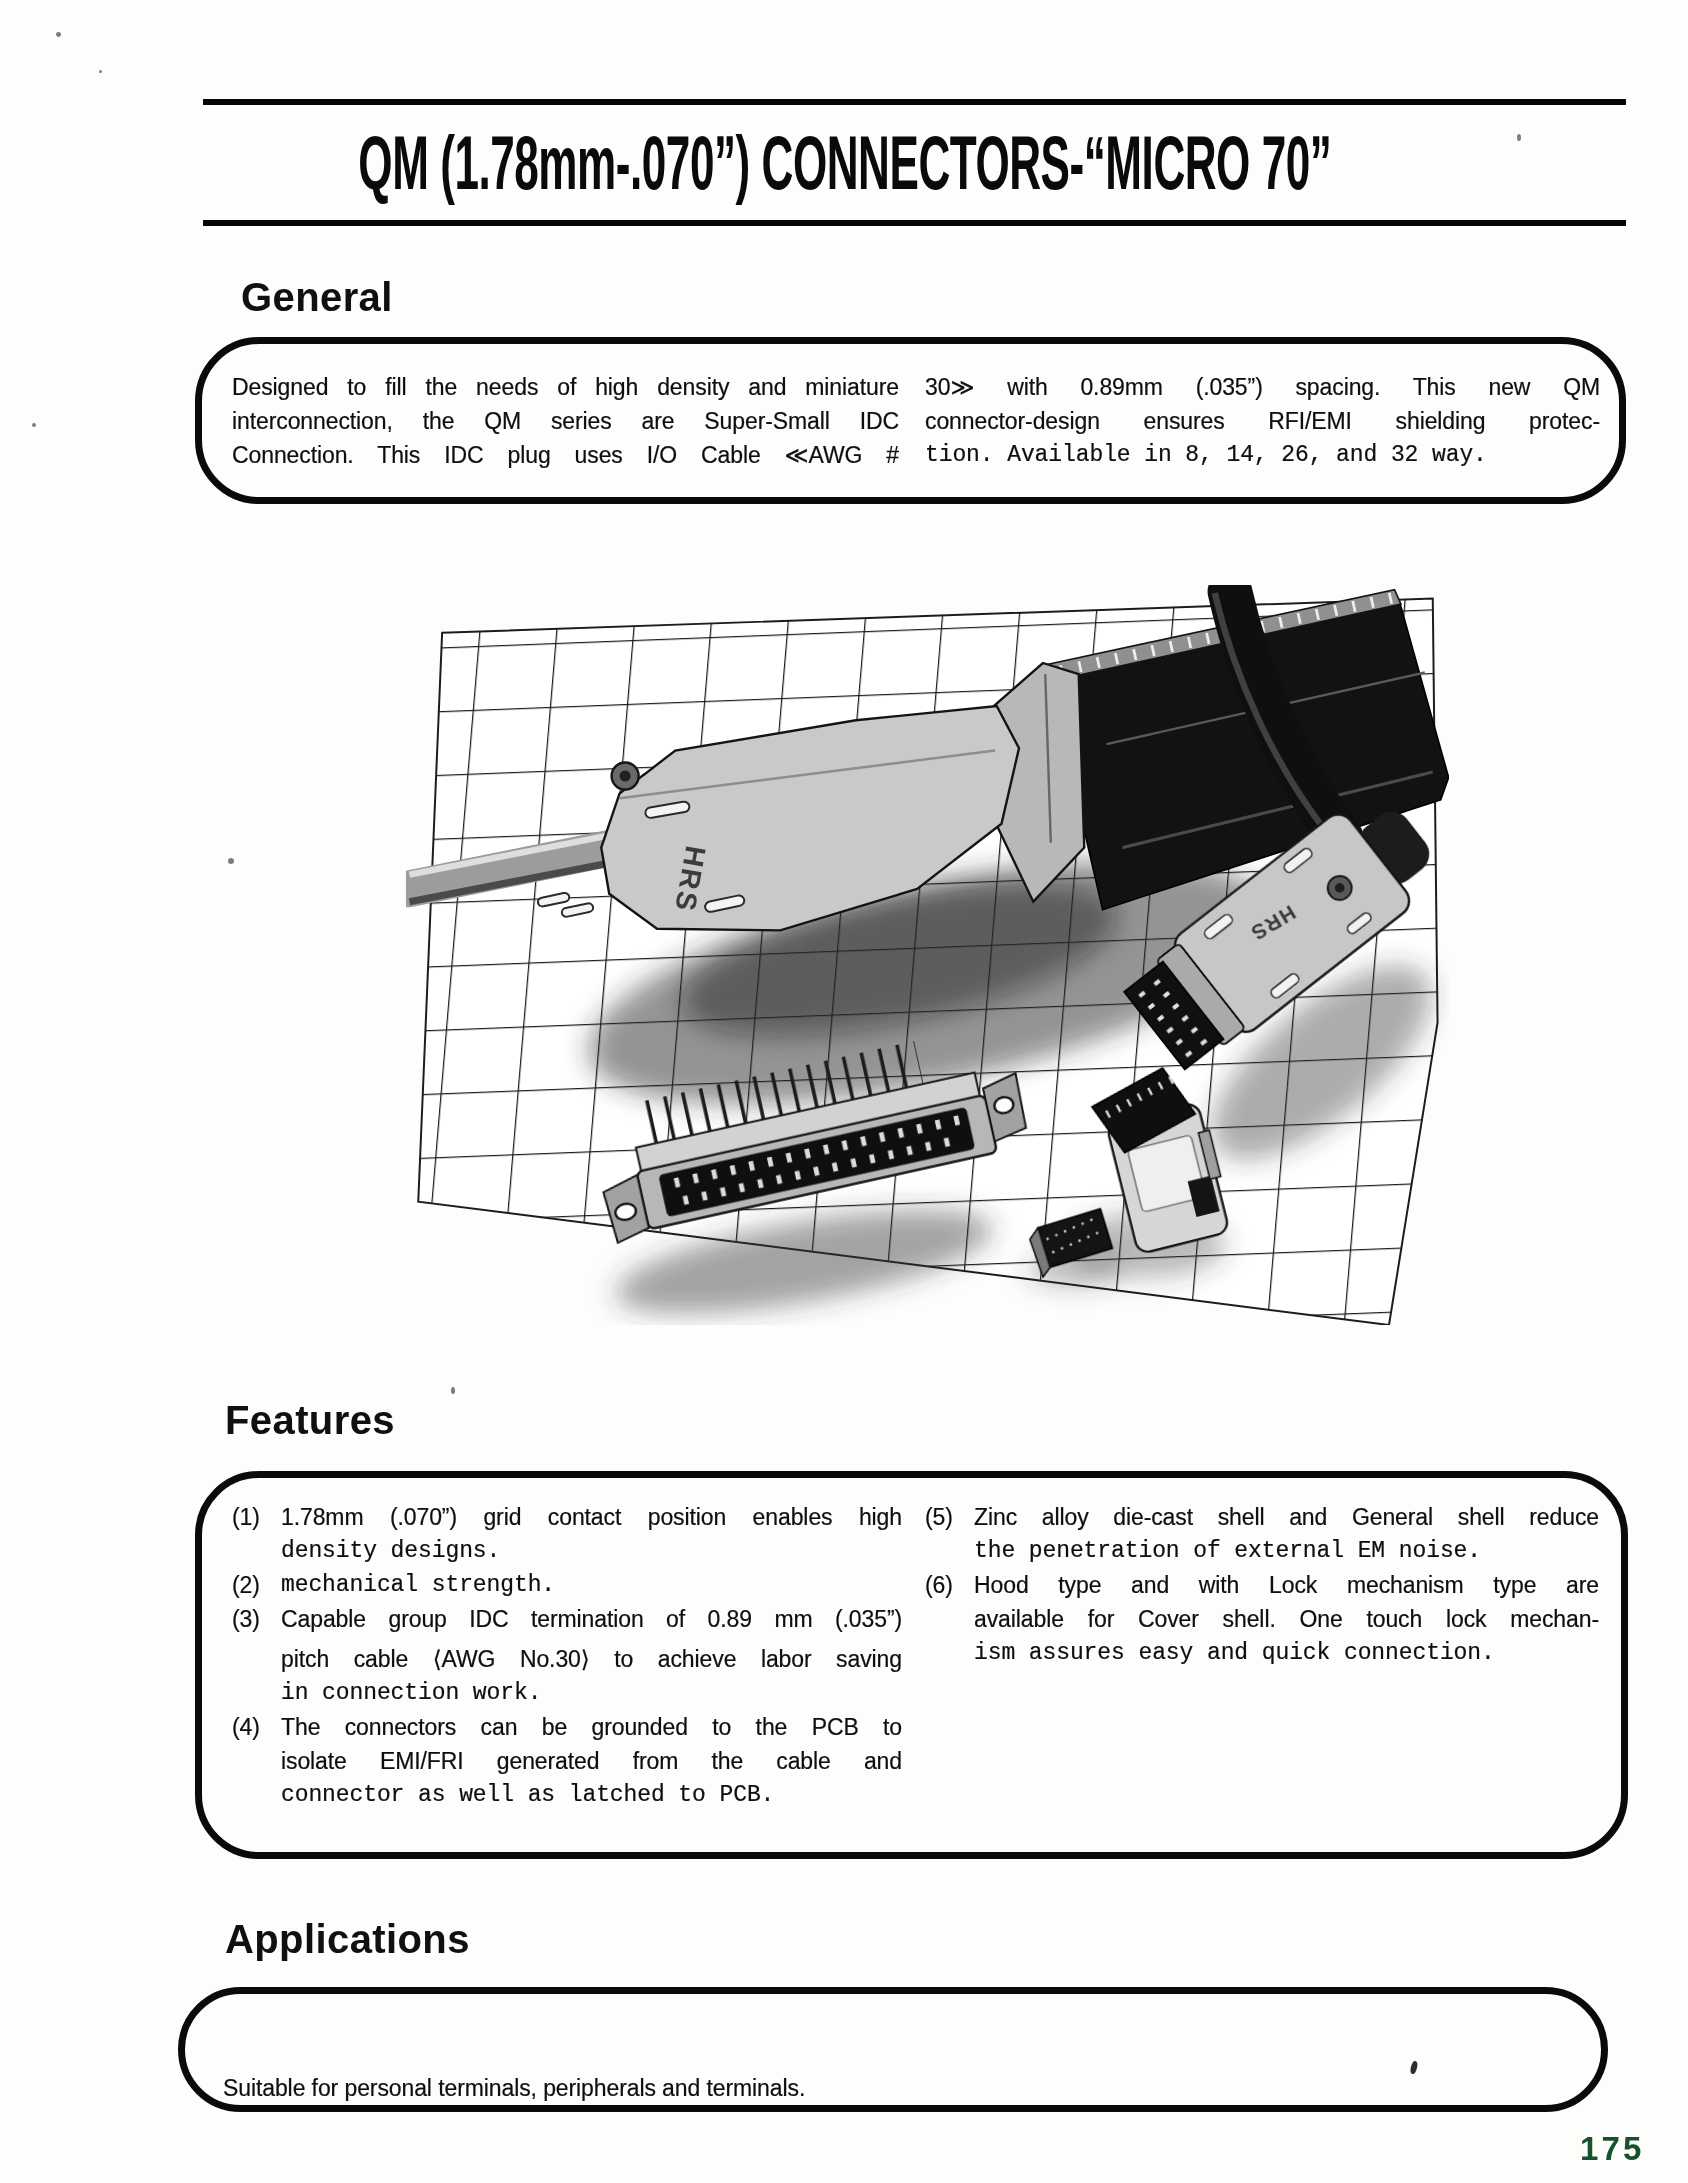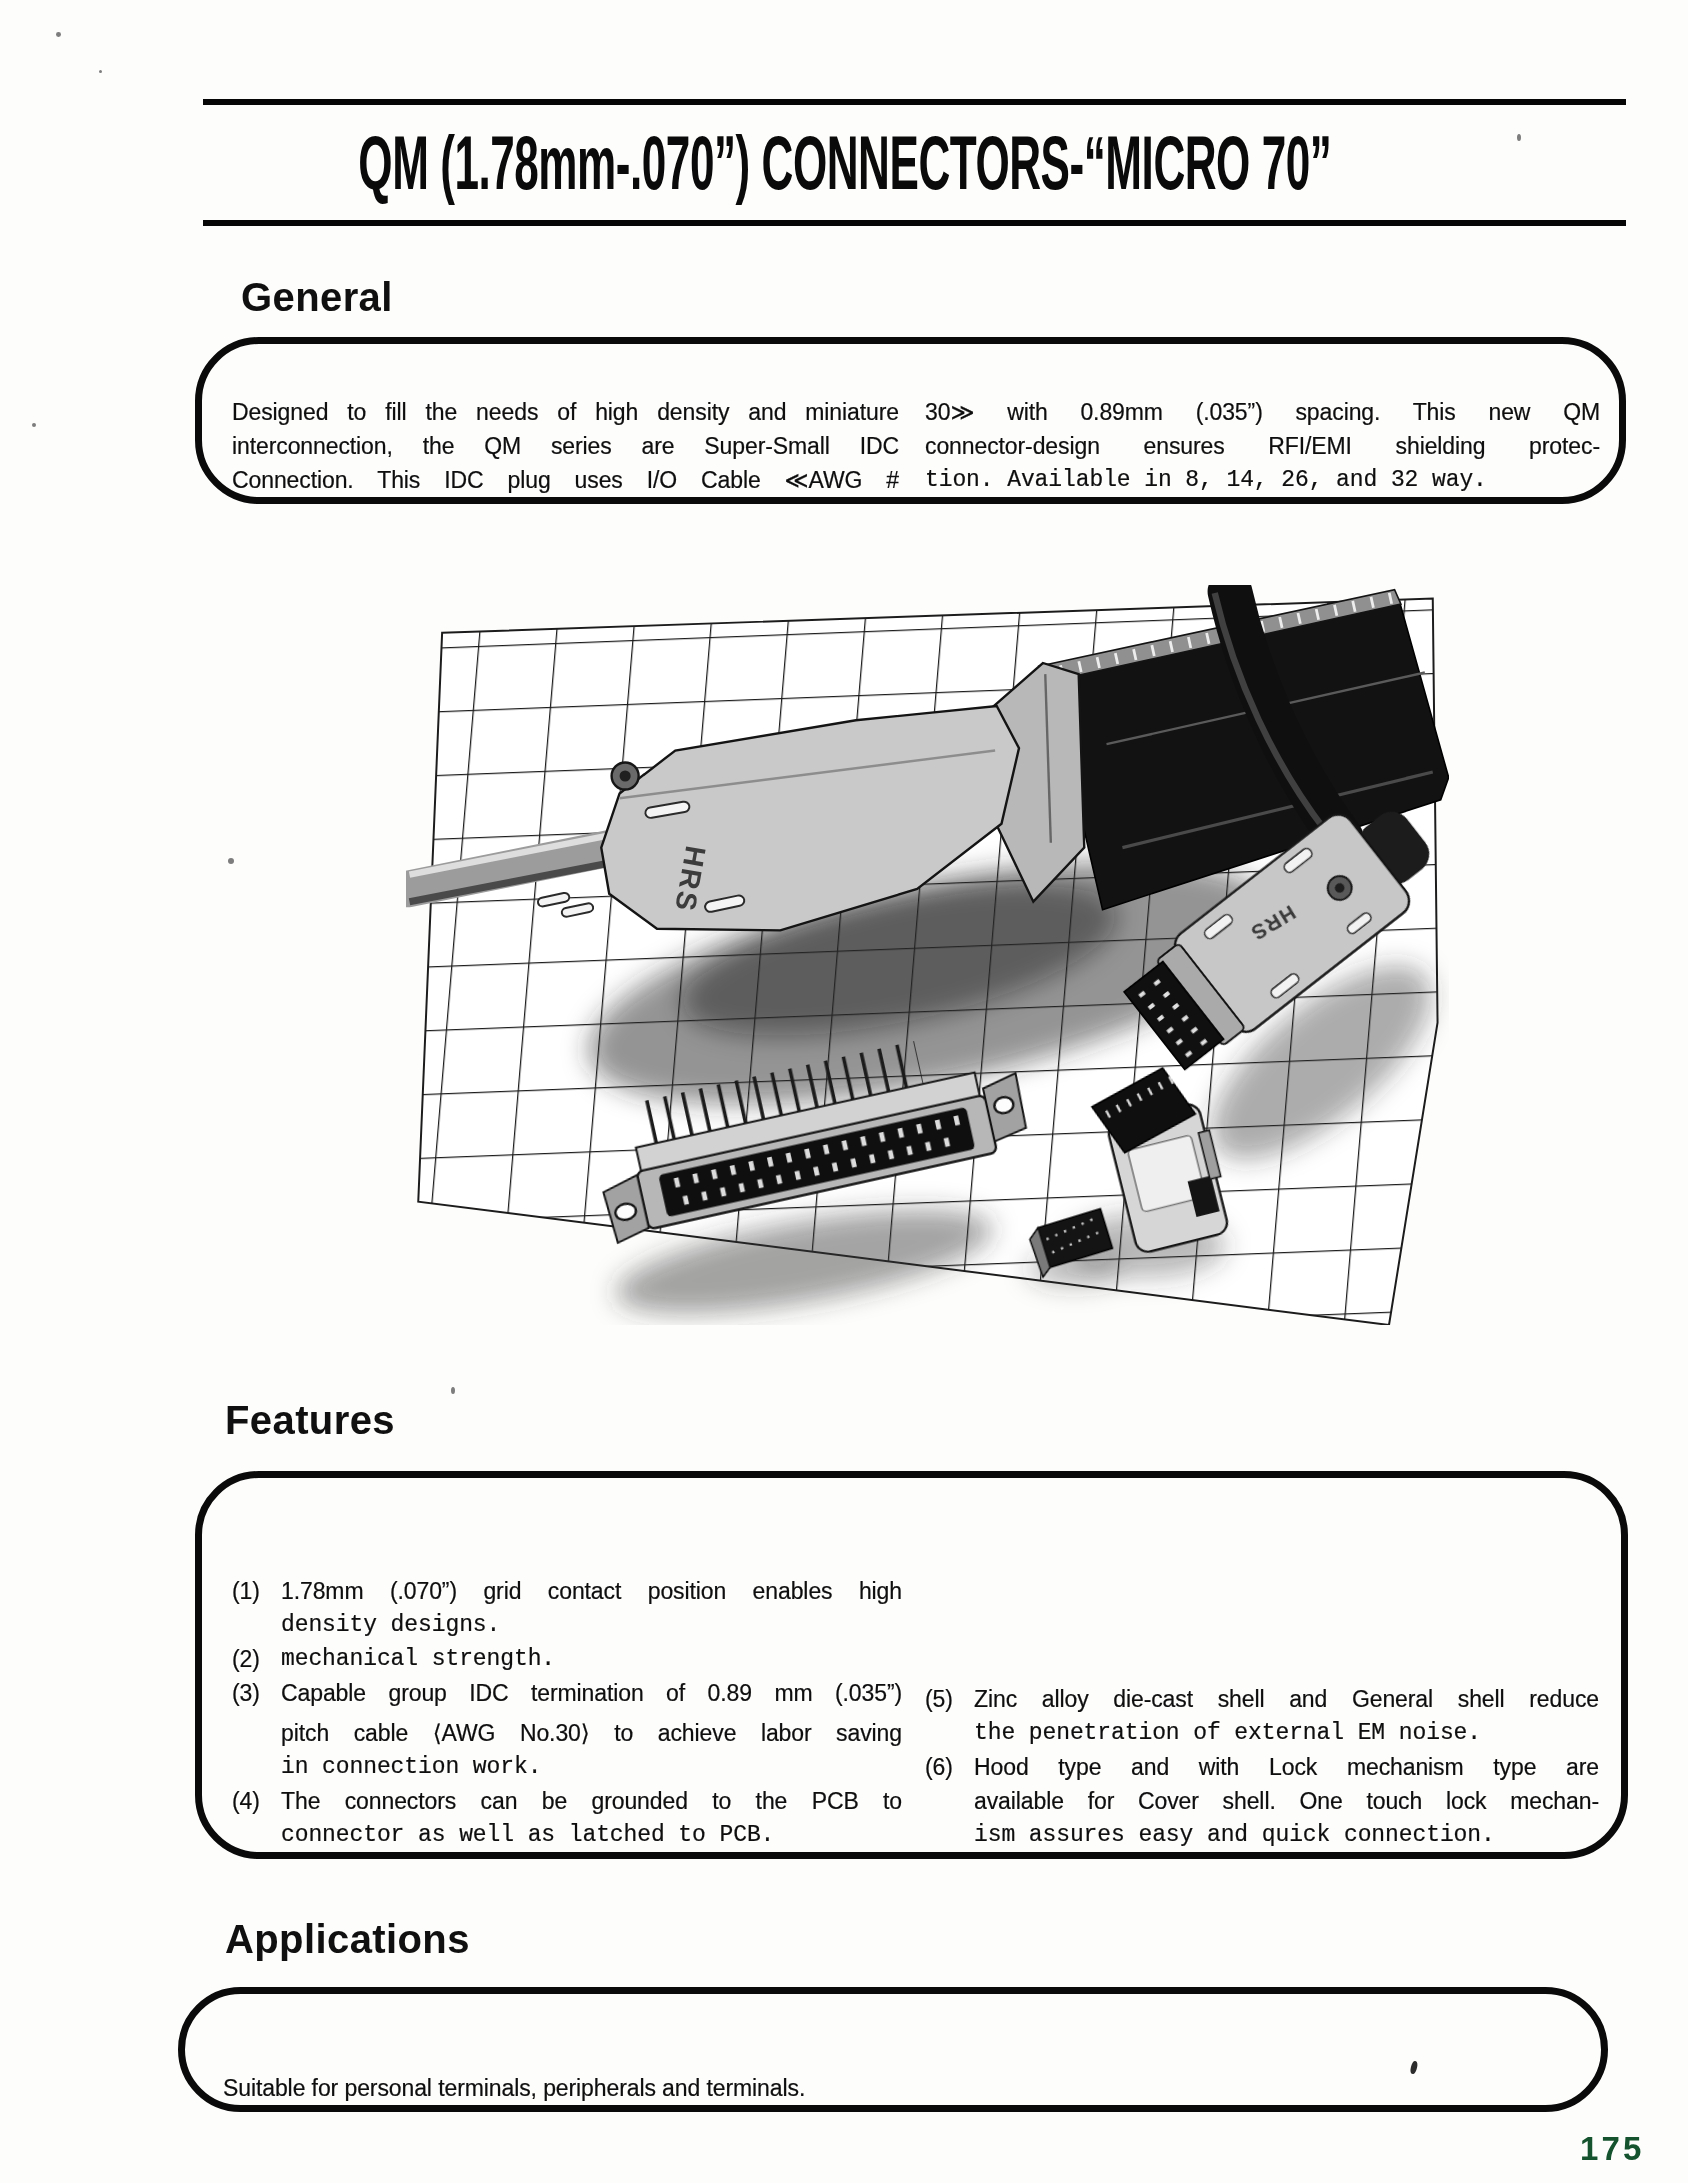--- a/index.html
+++ b/index.html
@@ -34,21 +34,21 @@
     border: 7.2px solid #0a0a0a;
     border-radius: 64px;
     background: #fdfdfc;
   }
   #general-box { left: 195px; top: 337px; width: 1431px; height: 167px;
     display: flex; gap: 26px; padding: 25.5px 19px 0 30px; }
   #features-box { left: 195px; top: 1471px; width: 1433px; height: 388px;
     display: flex; gap: 23px; padding: 22px 19px 0 30px; }
   #applications-box { left: 178px; top: 1987px; width: 1430px; height: 125px;
     display: flex; align-items: flex-end; padding-left: 38px; }
-  .body-text { font-size: 23px; line-height: 34px; letter-spacing: -0.1px; align-items: flex-end;
+  .body-text { font-size: 23px; line-height: 34px; letter-spacing: -0.1px;
     -webkit-text-stroke: 0.2px #111; }
   .gen-col-left  { width: 667px; flex: none; }
   .gen-col-right { width: 675px; flex: none; }
   .feat-col-left  { width: 670px; flex: none; }
   .feat-col-right { width: 674px; flex: none; }
   .line { text-align: justify; text-align-last: justify; }
   .line.last { text-align-last: left; font-family: Liberation Mono, monospace; }
   .line.gap { margin-top: 6.4px; }
   .feat-item { display: flex; }
   .feat-num { width: 49px; flex: none; }
@@ -208,20 +208,21 @@
       <div class="feat-text">
         <div class="line">Capable group IDC termination of 0.89 mm (.035”)</div>
         <div class="line gap">pitch cable ⟨AWG No.30⟩ to achieve labor saving</div>
         <div class="line last">in connection work.</div>
       </div>
     </div>
     <div class="feat-item">
       <span class="feat-num">(4)</span>
       <div class="feat-text">
         <div class="line">The connectors can be grounded to the PCB to</div>
+        <div class="line">isolate EMI/FRI generated from the cable and</div>
         <div class="line last">connector as well as latched to PCB.</div>
       </div>
     </div>
   </div>
   <div class="feat-col-right">
     <div class="feat-item">
       <span class="feat-num">(5)</span>
       <div class="feat-text">
         <div class="line">Zinc alloy die-cast shell and General shell reduce</div>
         <div class="line last">the penetration of external EM noise.</div>

